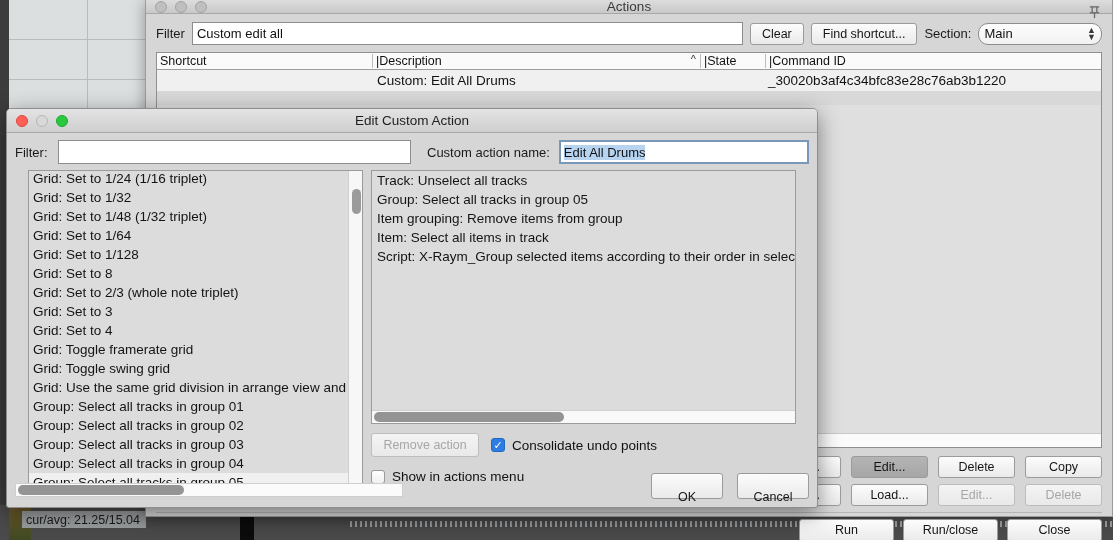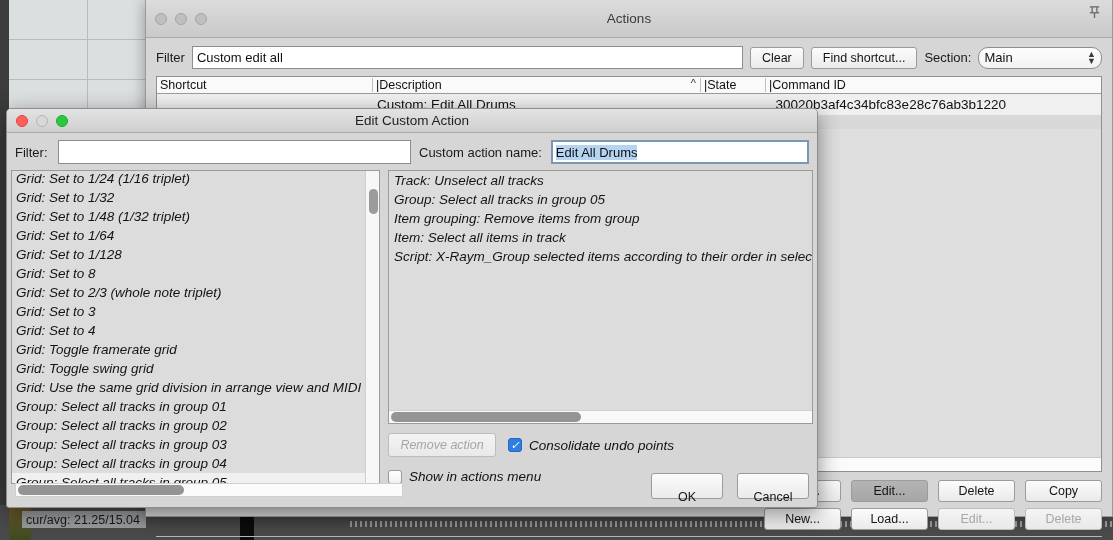--- a/index.html
+++ b/index.html
@@ -63,21 +63,21 @@
   
   .win-actions {
     position: absolute; left: 145px; top: 0; width: 968px; height: 517px;
     background: #d6d6d6;
     border: 1px solid #9a9a9a;
     border-top: none;
     box-shadow: 0 2px 14px rgba(0,0,0,0.35);
   }
   .titlebar {
     position: relative;
-    height: 38px;
+    height: 14px;
     background: linear-gradient(to bottom, #dcdcdc, #c9c9c9);
     border-bottom: 1px solid #a8a8a8;
     display: flex; align-items: center;
   }
   .tl-group { display: flex; gap: 8px; padding-left: 9px; }
   .tl { width: 12px; height: 12px; border-radius: 50%; }
   .tl-grey { background: #bfbfbf; border: 1px solid #a4a4a4; }
   .tl-red { background: #ff5f57; border: 1px solid #e0443e; }
   .tl-yellow-off { background: #d8d8d8; border: 1px solid #b5b5b5; }
   .tl-green { background: #28c940; border: 1px solid #1aab29; }
@@ -211,35 +211,35 @@
     box-shadow: 0 6px 22px rgba(0,0,0,0.45);
     overflow: hidden;
   }
   .win-edit .titlebar {
     height: 24px;
     background: linear-gradient(to bottom, #e3e3e3, #cfcfcf);
   }
   .edit-filter-row {
     display: flex; align-items: center;
     padding: 7px 8px 6px 8px;
-    gap: 8px;
+    gap: 16px;
   }
   .edit-filter-left { display: flex; align-items: center; gap: 10px; width: 396px; }
   .edit-filter-left .txtfield { flex: 1; height: 24px; line-height: 22px; }
   .edit-filter-right { display: flex; align-items: center; gap: 9px; flex: 1; }
   .edit-name-field {
     flex: 1; height: 24px; line-height: 22px;
     border: 2px solid #7a97b8;
     background: #fff;
     padding: 0 3px;
     font-size: 13px;
   }
   .sel-text { background: #b6d3f0; }
 
-  .edit-main { display: flex; padding: 0 4px; gap: 8px; font-style: italic; }
+  .edit-main { display: flex; padding: 0 21px; gap: 8px; }
   .edit-list {
     position: relative;
     width: 388px; height: 314px;
     background: #dcdcdc;
     border: 1px solid #9b9b9b;
     overflow: hidden;
   }
   .edit-list-inner { position: absolute; left: 0; top: -2px; right: 14px; }
   .eli {
     height: 19px; line-height: 19px;

